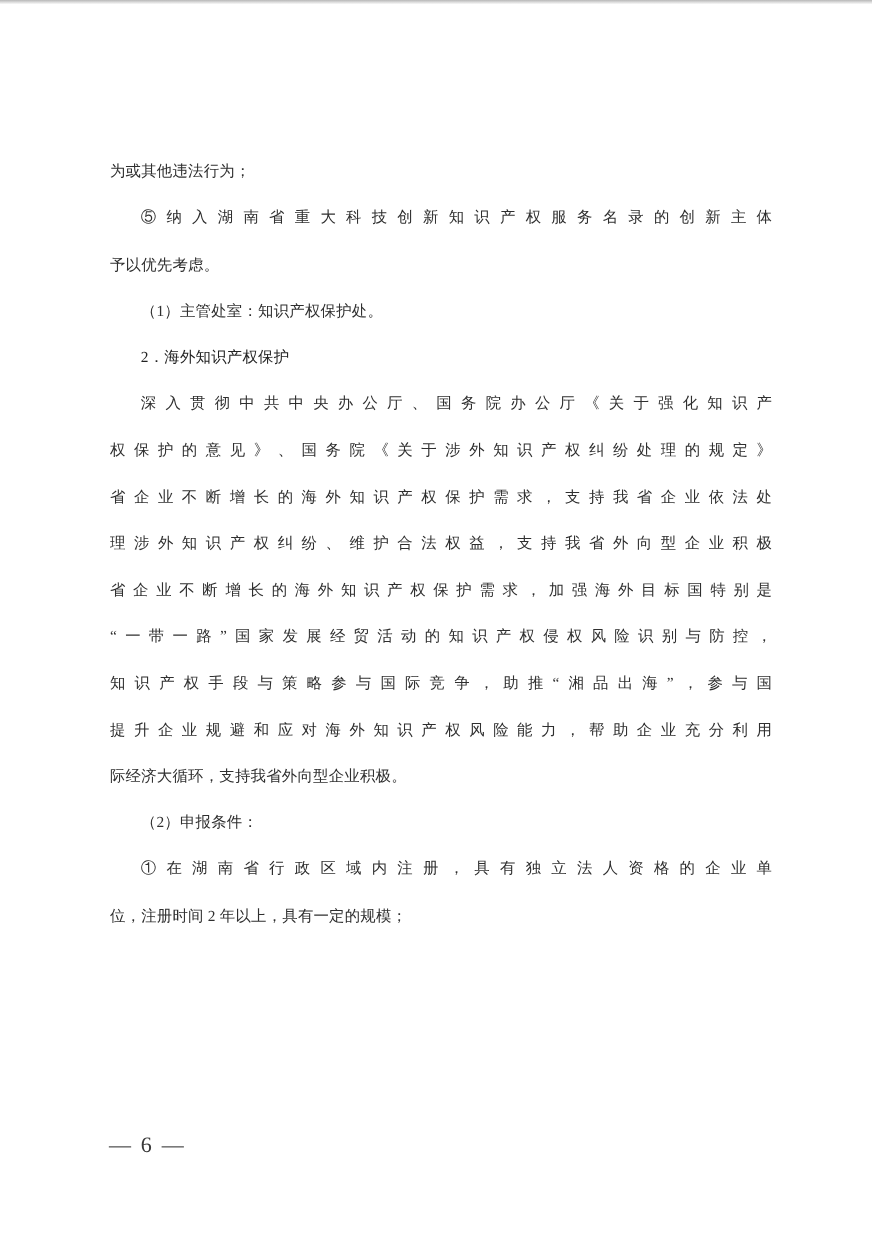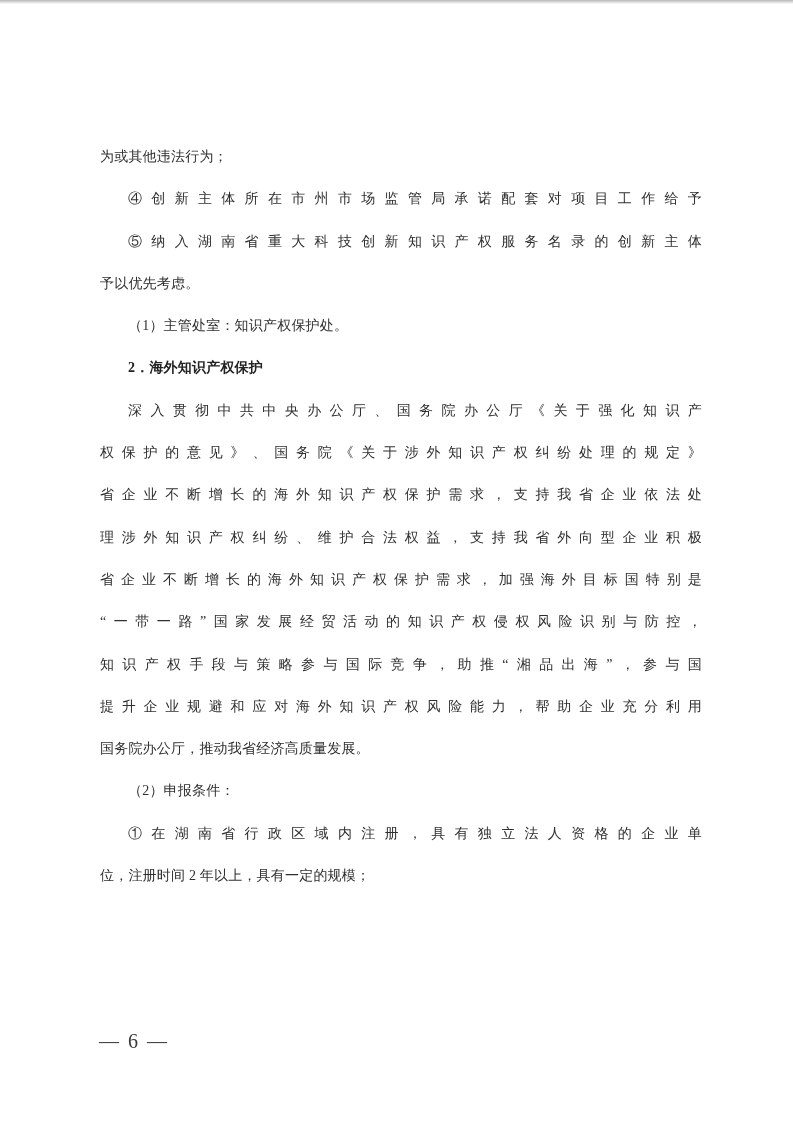--- a/index.html
+++ b/index.html
@@ -34,21 +34,21 @@
     text-align: justify;
     letter-spacing: 0.2px;
   }
   
   .line.flush {
     text-align: justify;
     text-align-last: justify;
   }
   .line.indent { text-indent: 2em; }
   .line.bold {
-    font-weight: 700;
+    font-weight: 400;
     color: #222222;
   }
   .page-num {
     position: absolute;
     left: 99px;
     top: 1026px;
     font-size: 20px;
     line-height: 30px;
     color: #3a3a3a;
     letter-spacing: 2px;
@@ -56,34 +56,33 @@
 </style>
 </head>
 <body>
 
 <div class="page">
   <div class="scan-edge"></div>
 
   <main class="body-text">
     <div>
         <div class="line">为或其他违法行为；</div>
-        <div class="line indent flush">④创新主体所在市州市场监管局承诺配套对项目工作给予</div>
         <div class="line indent flush">⑤纳入湖南省重大科技创新知识产权服务名录的创新主体</div>
         <div class="line">予以优先考虑。</div>
         <div class="line indent">（1）主管处室：知识产权保护处。</div>
         <div class="line indent bold">2．海外知识产权保护</div>
         <div class="line indent flush">深入贯彻中共中央办公厅、国务院办公厅《关于强化知识产</div>
         <div class="line flush">权保护的意见》、国务院《关于涉外知识产权纠纷处理的规定》</div>
         <div class="line flush">省企业不断增长的海外知识产权保护需求，支持我省企业依法处</div>
         <div class="line flush">理涉外知识产权纠纷、维护合法权益，支持我省外向型企业积极</div>
         <div class="line flush">省企业不断增长的海外知识产权保护需求，加强海外目标国特别是</div>
         <div class="line flush">“一带一路”国家发展经贸活动的知识产权侵权风险识别与防控，</div>
         <div class="line flush">知识产权手段与策略参与国际竞争，助推“湘品出海”，参与国</div>
         <div class="line flush">提升企业规避和应对海外知识产权风险能力，帮助企业充分利用</div>
-        <div class="line">国务院办公厅，推动我省经济高质量发展。</div>
+        <div class="line">际经济大循环，支持我省外向型企业积极。</div>
         <div class="line indent">（2）申报条件：</div>
         <div class="line indent flush">①在湖南省行政区域内注册，具有独立法人资格的企业单</div>
         <div class="line">位，注册时间 2 年以上，具有一定的规模；</div>
       </div>
   </main>
 
   <div class="page-num">— 6 —</div>
 </div>
 
 </body></html>

